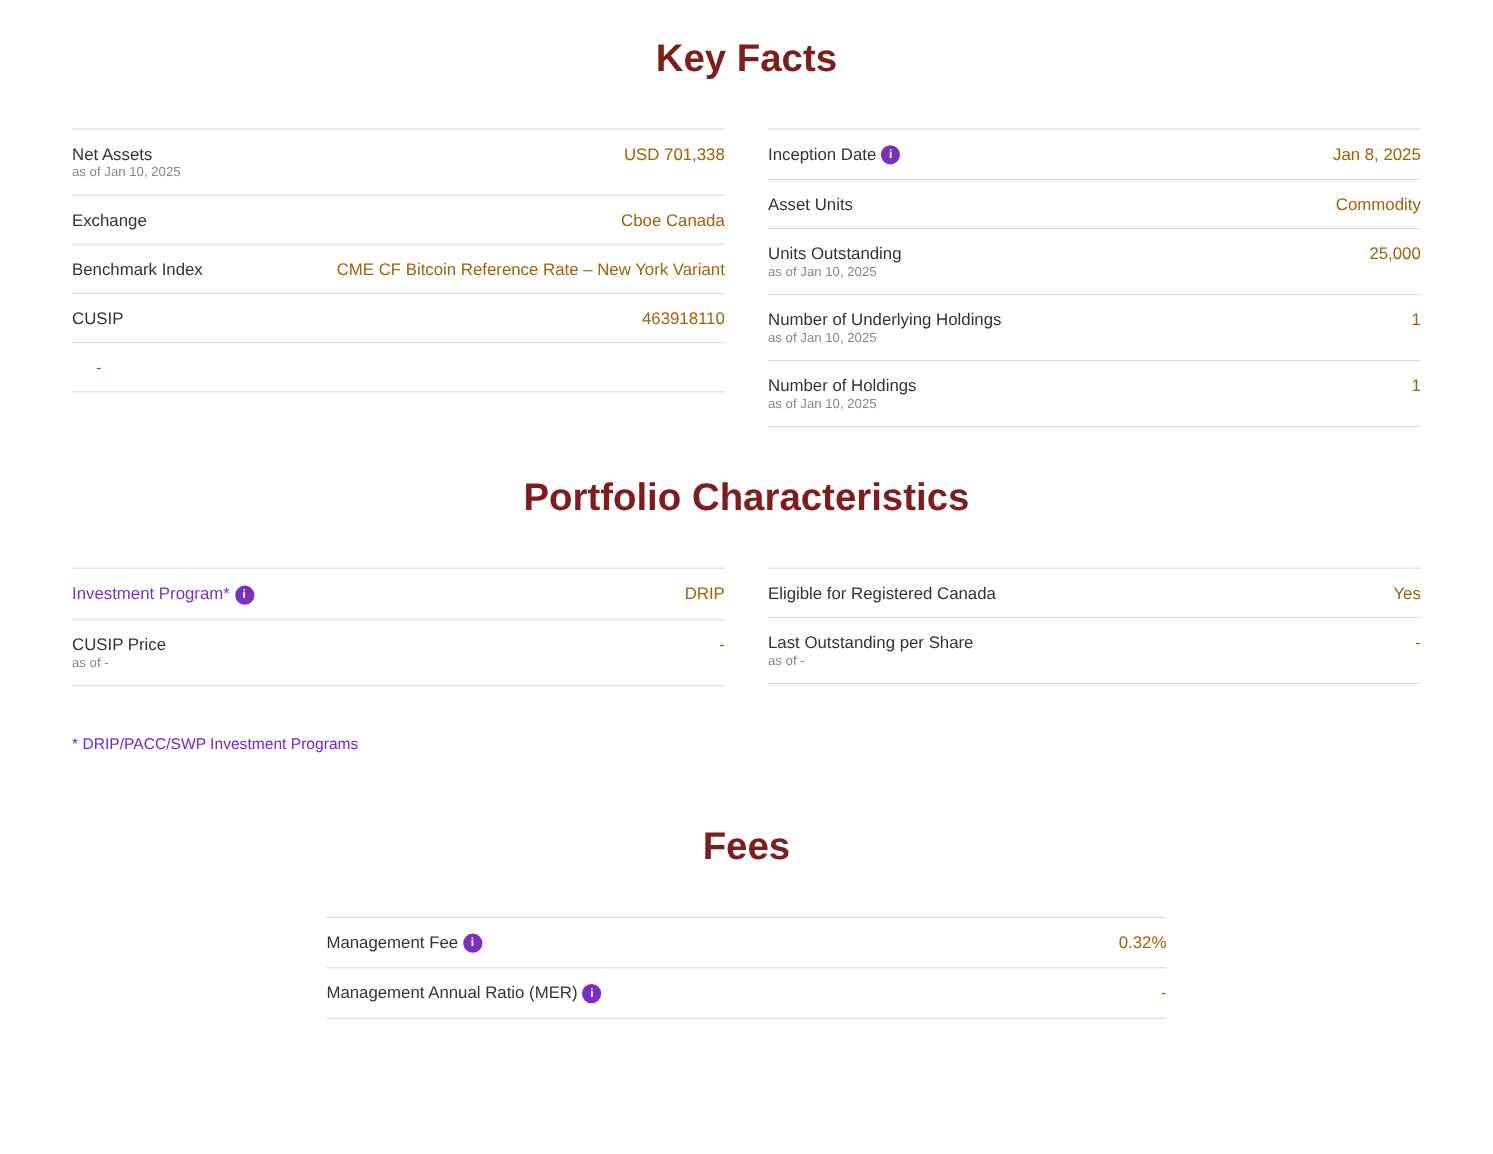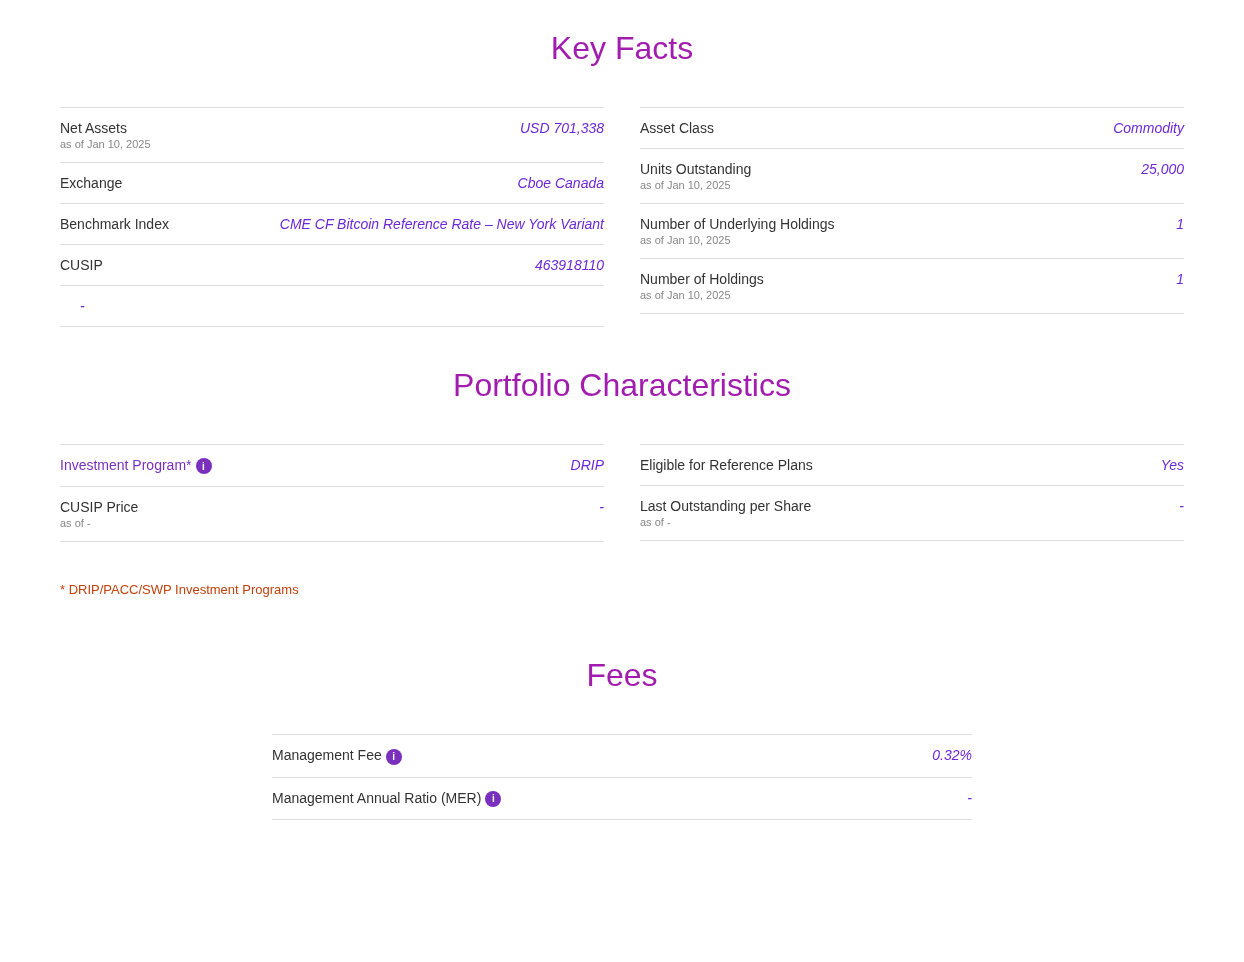--- a/index.html
+++ b/index.html
@@ -13,23 +13,23 @@
     .page-wrapper {
       max-width: 1244px;
       margin: 0 auto;
       padding: 30px 60px 60px;
     }
 
     
     .section-title {
       text-align: center;
       font-size: 2rem;
-      font-weight: 400;
+      font-weight: 700;
       margin-bottom: 40px;
-      color: #a21caf;
+      color: #7f1d1d;
     }
 
     
     .two-col {
       display: flex;
       gap: 36px;
       margin-bottom: 40px;
     }
     .col {
       flex: 1;
@@ -52,25 +52,24 @@
       flex: 1;
     }
     .fact-label .sub-label {
       display: block;
       font-size: 11px;
       color: #888;
       margin-top: 2px;
     }
     .fact-value {
       font-size: 14px;
-      color: #6d28d9;
+      color: #a16207;
       text-align: right;
       flex-shrink: 0;
       margin-left: 20px;
-      font-style: italic;
     }
 
     
     .info-icon {
       display: inline-flex;
       align-items: center;
       justify-content: center;
       width: 16px;
       height: 16px;
       background: #7b2fbe;
@@ -84,21 +83,21 @@
     }
 
     
     .fact-label.purple {
       color: #7b2fbe;
     }
 
     
     .footnote {
       font-size: 13px;
-      color: #c2410c;
+      color: #6d28d9;
       margin-top: 20px;
     }
 
     
     .section {
       margin-bottom: 60px;
     }
 
     .key-facts-section {
       margin-bottom: 20px;
@@ -139,21 +138,25 @@
           <div class="fact-row">
             <div class="fact-label"><span>CUSIP</span></div>
             <div class="fact-value">463918110</div>
           </div>
           <div class="fact-row">
             <div class="fact-value">-</div>
           </div>
         </div>
       <div class="col" id="kf-right">
           <div class="fact-row">
-            <div class="fact-label"><span>Asset Class</span></div>
+            <div class="fact-label"><span>Inception Date</span><span class="info-icon">i</span></div>
+            <div class="fact-value">Jan 8, 2025</div>
+          </div>
+          <div class="fact-row">
+            <div class="fact-label"><span>Asset Units</span></div>
             <div class="fact-value">Commodity</div>
           </div>
           <div class="fact-row">
             <div class="fact-label"><span>Units Outstanding</span><span class="sub-label">as of Jan 10, 2025</span></div>
             <div class="fact-value">25,000</div>
           </div>
           <div class="fact-row">
             <div class="fact-label"><span>Number of Underlying Holdings</span><span class="sub-label">as of Jan 10, 2025</span></div>
             <div class="fact-value">1</div>
           </div>
@@ -173,21 +176,21 @@
             <div class="fact-label purple"><span>Investment Program*</span><span class="info-icon">i</span></div>
             <div class="fact-value">DRIP</div>
           </div>
           <div class="fact-row">
             <div class="fact-label"><span>CUSIP Price</span><span class="sub-label">as of -</span></div>
             <div class="fact-value">-</div>
           </div>
         </div>
       <div class="col" id="pc-right">
           <div class="fact-row">
-            <div class="fact-label"><span>Eligible for Reference Plans</span></div>
+            <div class="fact-label"><span>Eligible for Registered Canada</span></div>
             <div class="fact-value">Yes</div>
           </div>
           <div class="fact-row">
             <div class="fact-label"><span>Last Outstanding per Share</span><span class="sub-label">as of -</span></div>
             <div class="fact-value">-</div>
           </div>
         </div>
     </div>
     <p class="footnote">* DRIP/PACC/SWP Investment Programs</p>
   </div>

